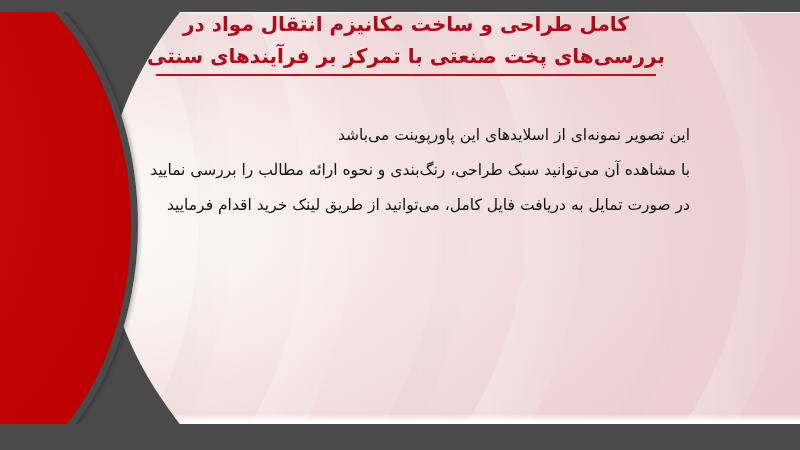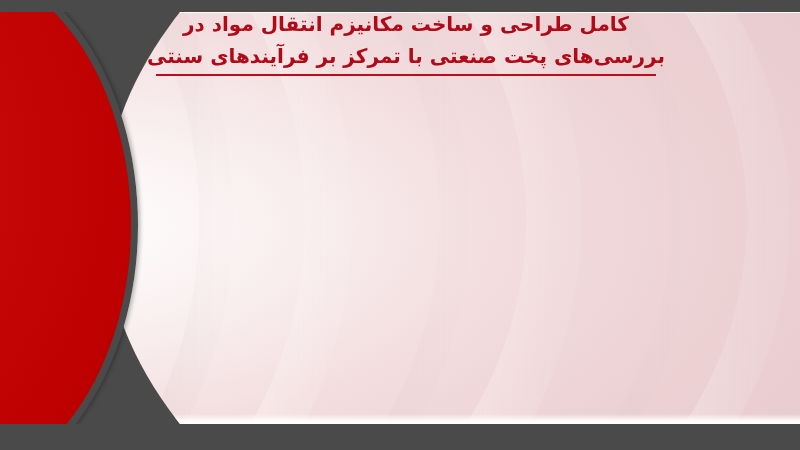--- a/index.html
+++ b/index.html
@@ -179,14 +179,19 @@
 
   <div class="top-band"></div>
   <div class="bottom-band"></div>
 
   <div class="title-block">
     <div class="title-line">کامل طراحی و ساخت مکانیزم انتقال مواد در</div>
     <div class="title-line">بررسی‌های پخت صنعتی با تمرکز بر فرآیندهای سنتی</div>
     <div class="title-underline"></div>
   </div>
 
+  <div class="body-block">
+    <div class="body-line">این تصویر نمونه‌ای از اسلایدهای این پاورپوینت می‌باشد</div>
+    <div class="body-line">با مشاهده آن می‌توانید سبک طراحی، رنگ‌بندی و نحوه ارائه مطالب را بررسی نمایید</div>
+    <div class="body-line">در صورت تمایل به دریافت فایل کامل، می‌توانید از طریق لینک خرید اقدام فرمایید</div>
+  </div>
 
 </div>
 
 </body></html>

